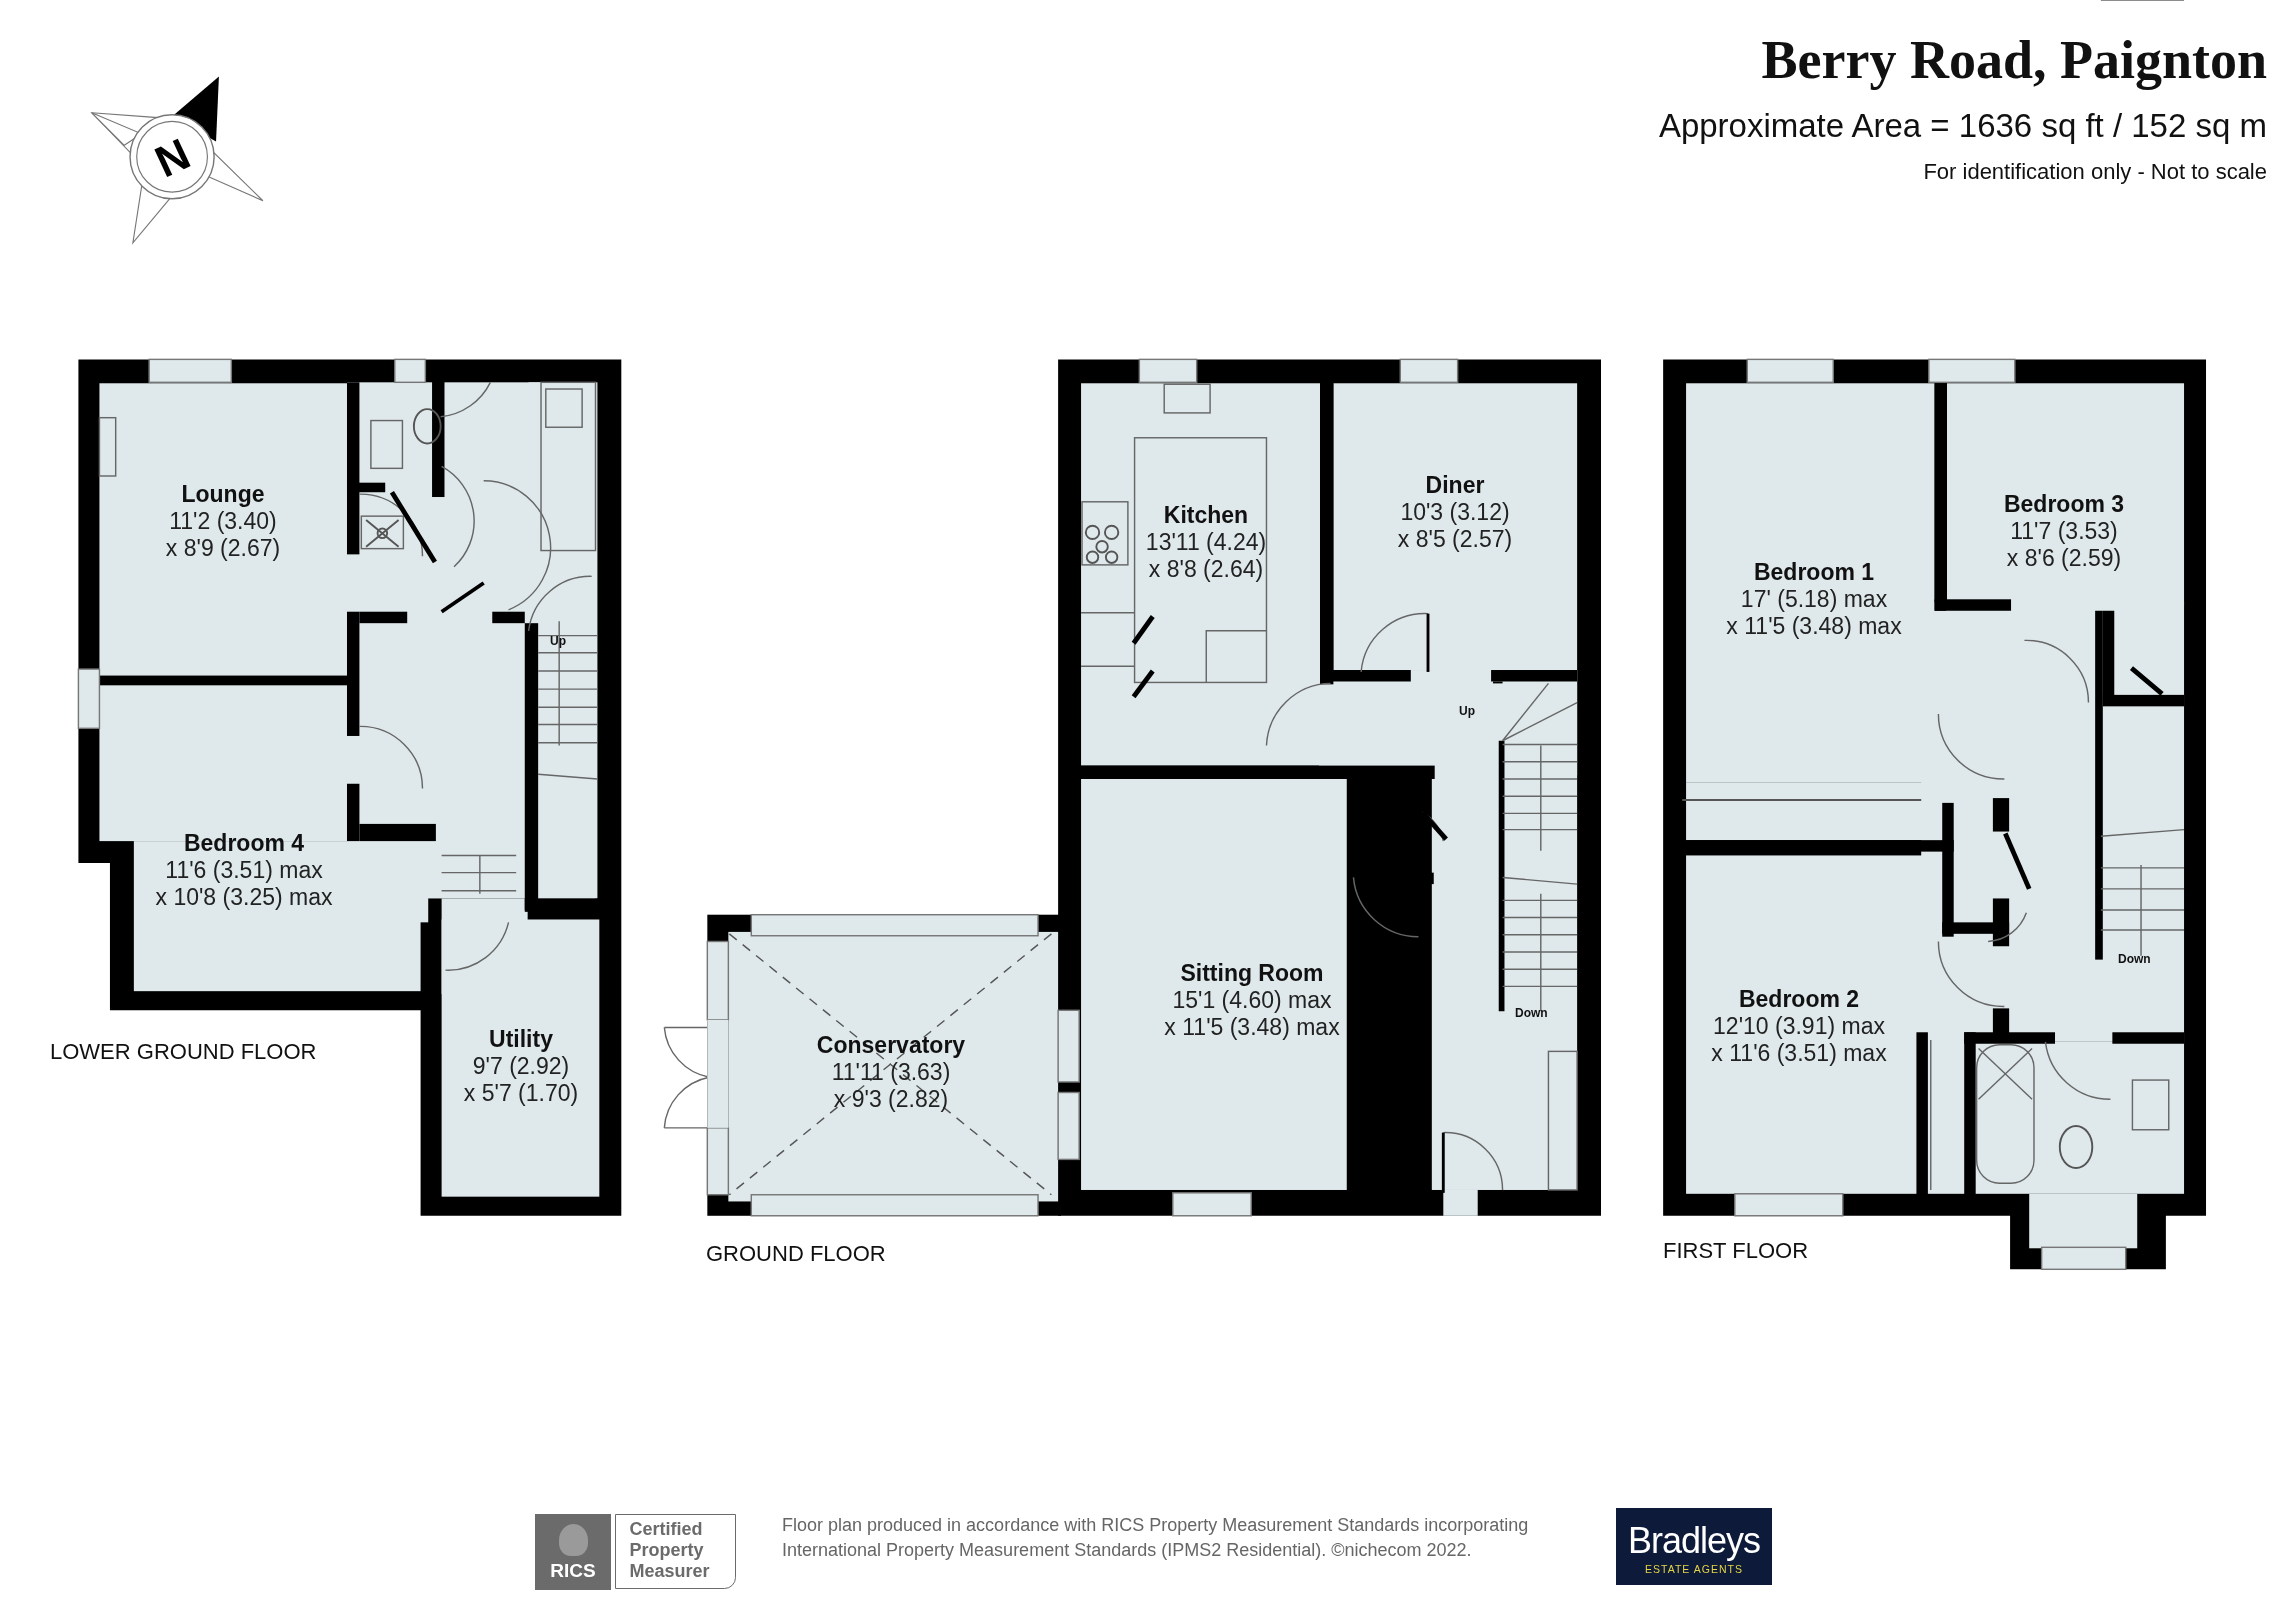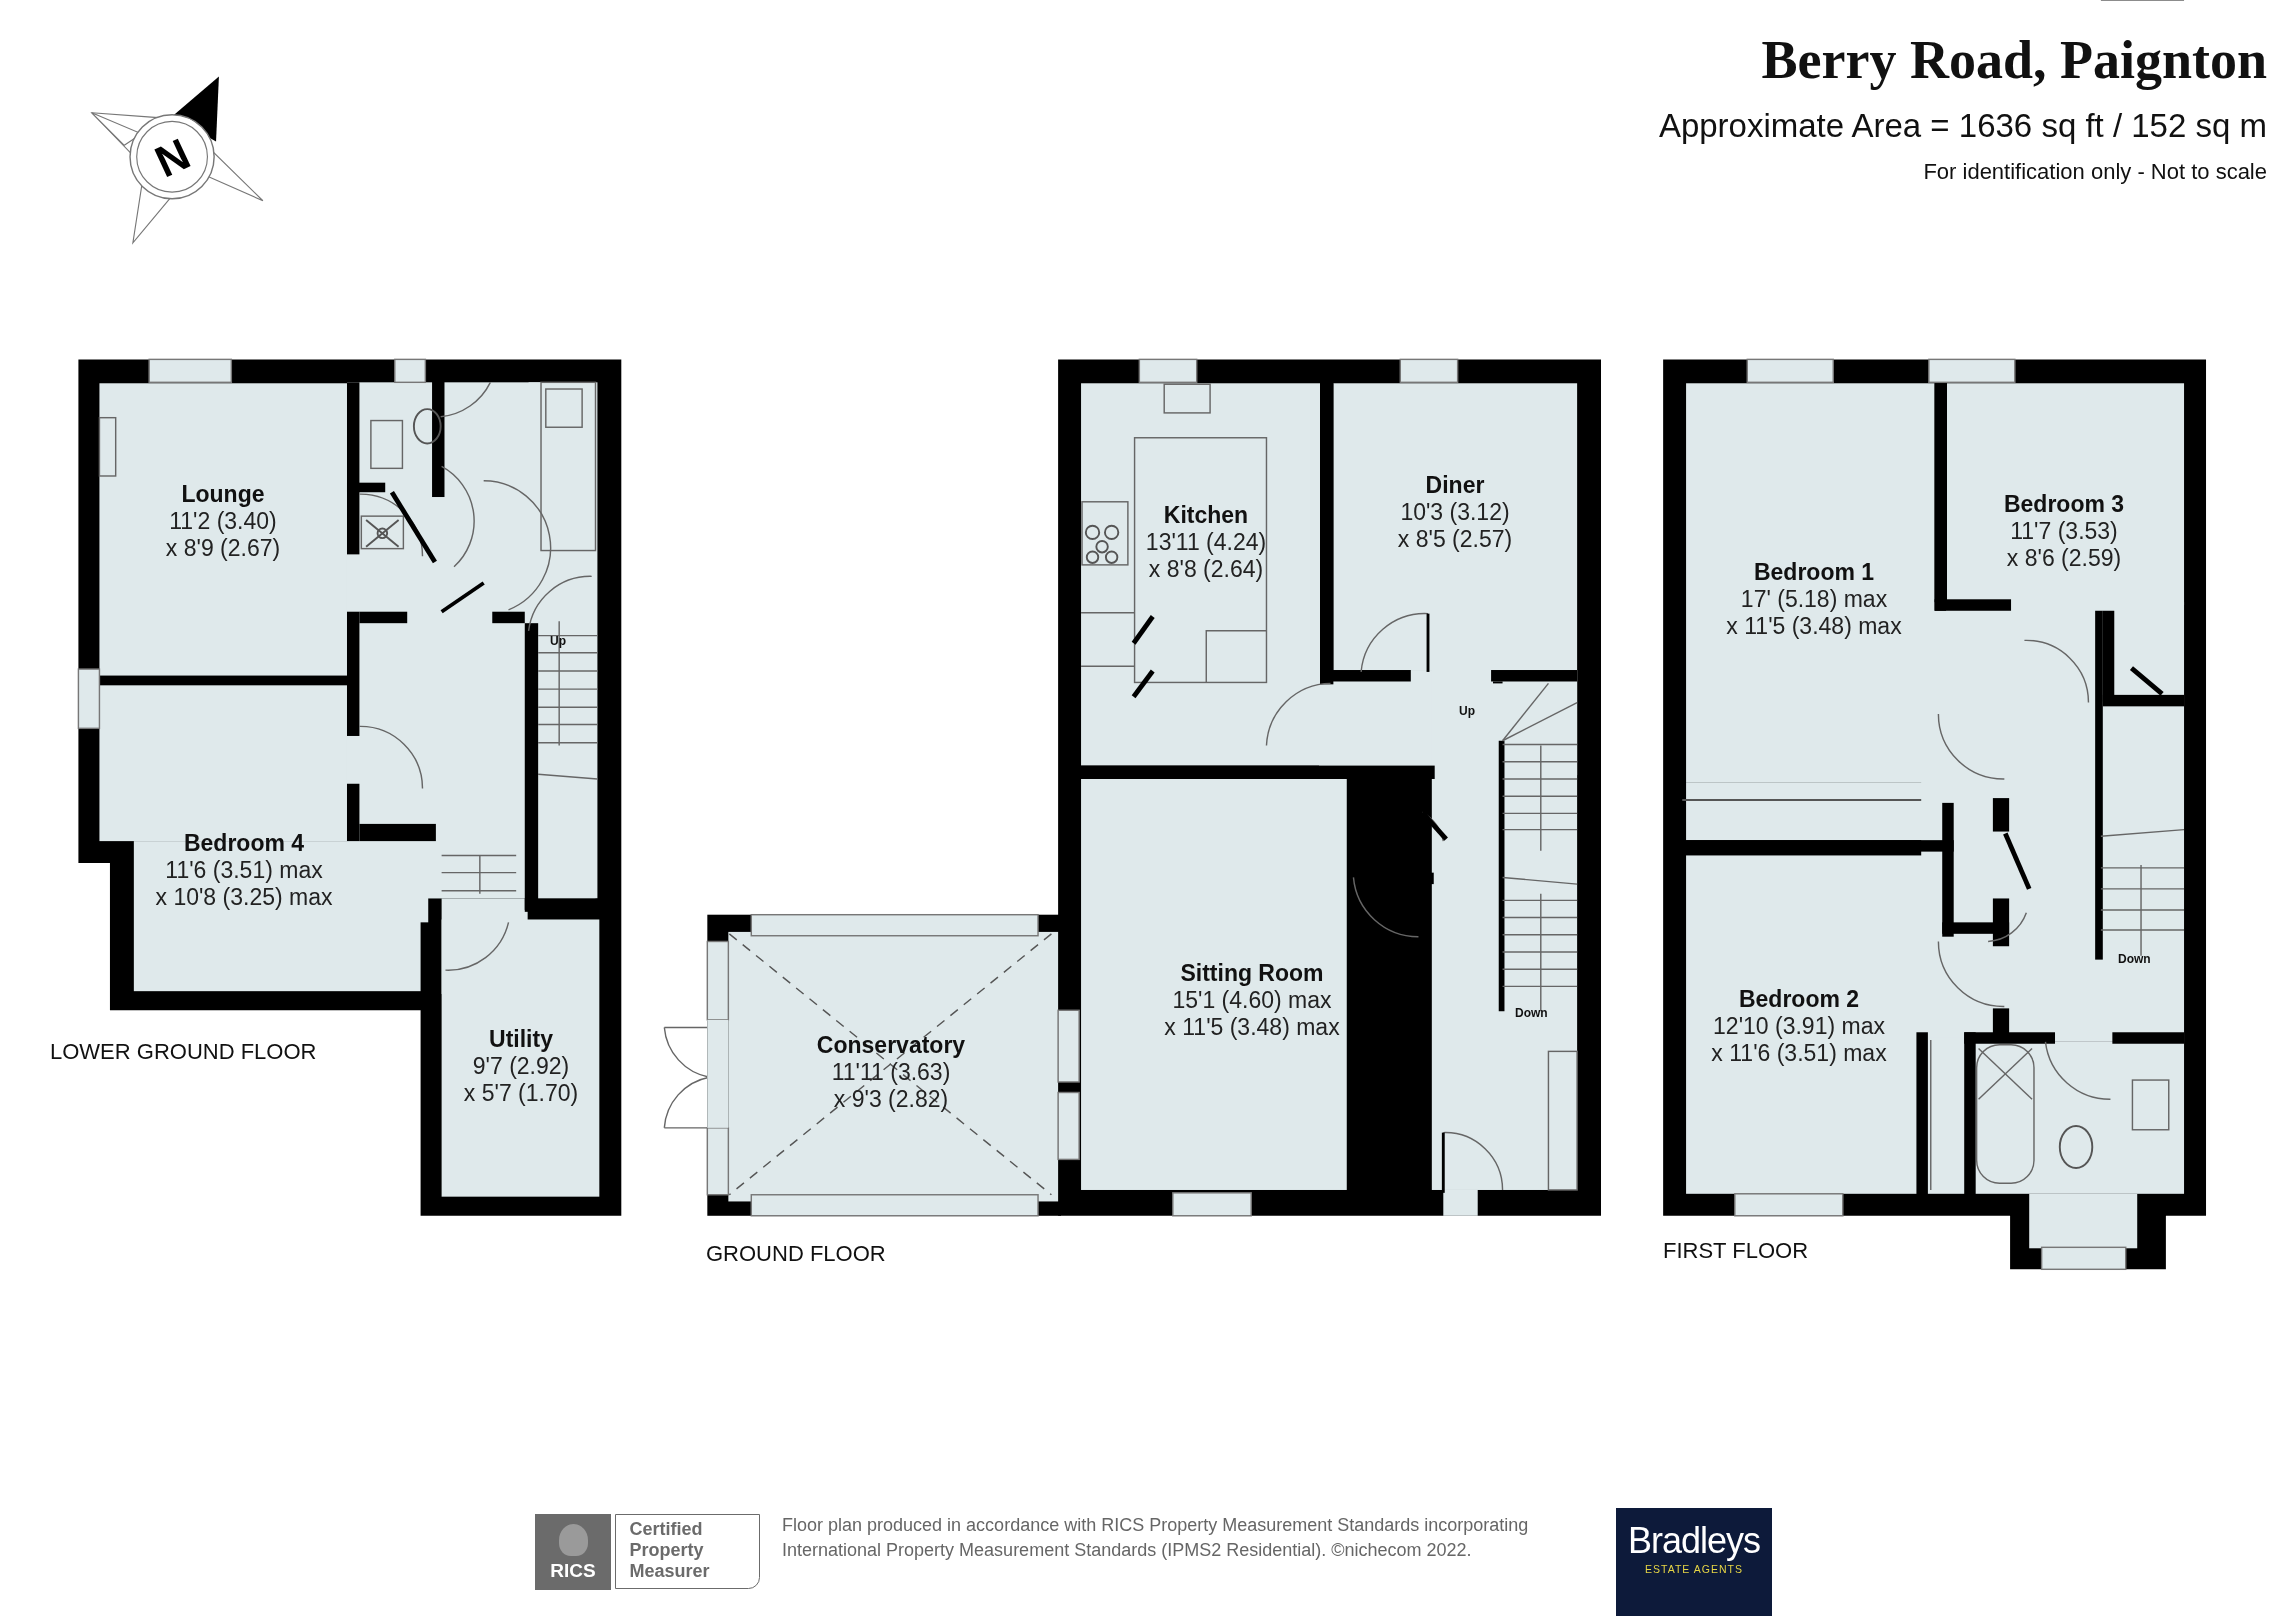--- a/index.html
+++ b/index.html
@@ -12,22 +12,22 @@
   .ident { right:27px; top:159px; font-size:22px; text-align:right; white-space:nowrap; }
   .room { position:absolute; text-align:center; font-size:23px; line-height:27px; color:#222; transform:translateX(-50%); white-space:nowrap; }
   .room .rname { font-weight:bold; display:block; color:#111; }
   .room .dim { display:block; }
   .floor-label { position:absolute; font-weight:normal; font-size:22px; white-space:nowrap; }
   .stair-label { position:absolute; font-weight:bold; font-size:12px; white-space:nowrap; }
   .footer-text { left:782px; top:1513px; font-size:18px; line-height:25px; color:#666; }
   .rics { left:535px; top:1514px; width:229px; height:76px; }
   .rics-left { position:absolute; left:0; top:0; width:76px; height:76px; background:#6b6b6b; color:#fff; font-weight:bold; font-size:19px; text-align:center; }
   .rics-left .lion { display:block; margin:9.6px auto 3.8px auto; width:29px; height:32.5px; border-radius:50% 50% 40% 40%; background:#9a9a9a; }
-  .rics-right { position:absolute; left:80px; top:0; width:145px; height:75px; border:1px solid #6b6b6b; border-radius:0 0 11.5px 0; color:#6b6b6b; font-weight:bold; font-size:18px; line-height:21px; padding:3.8px 0 0 13.4px; box-sizing:border-box; }
-  .bradleys { left:1616px; top:1508px; width:156px; height:108px; background:#0d1a3a; color:#ffffff; text-align:center; }
+  .rics-right { position:absolute; left:80px; top:0; width:121px; height:75px; border:1px solid #6b6b6b; border-radius:0 0 11.5px 0; color:#6b6b6b; font-weight:bold; font-size:18px; line-height:21px; padding:3.8px 0 0 13.4px; box-sizing:border-box; }
+  .bradleys { left:1616px; top:1508px; width:156px; height:77px; background:#0d1a3a; color:#ffffff; text-align:center; }
   .bradleys .bname { display:block; font-size:36px; margin-top:11.5px; letter-spacing:-1px; }
   .bradleys .btag { display:block; font-size:10.5px; color:#e6d545; letter-spacing:1px; margin-top:1.9px; }
 </style>
 </head>
 <body>
 
 <svg id="plan" width="2294" height="1622" viewBox="0 0 2400 1697" xmlns="http://www.w3.org/2000/svg">
   <defs>
     <style>
       .fill { fill:#dfe9eb; }

